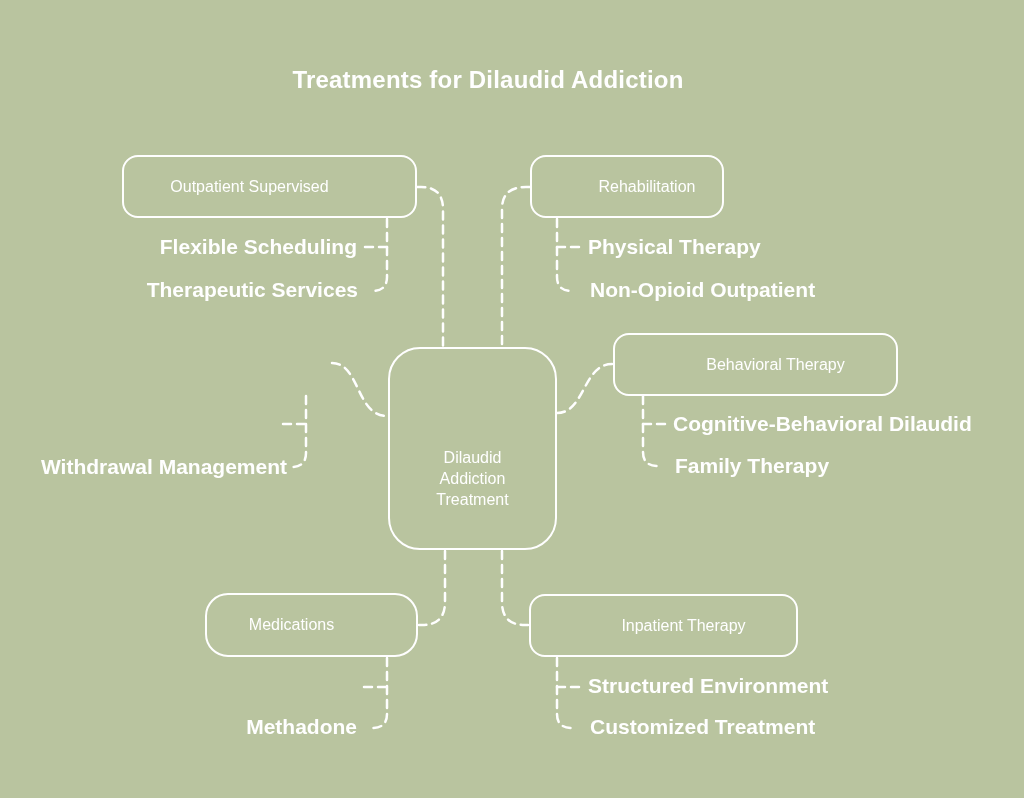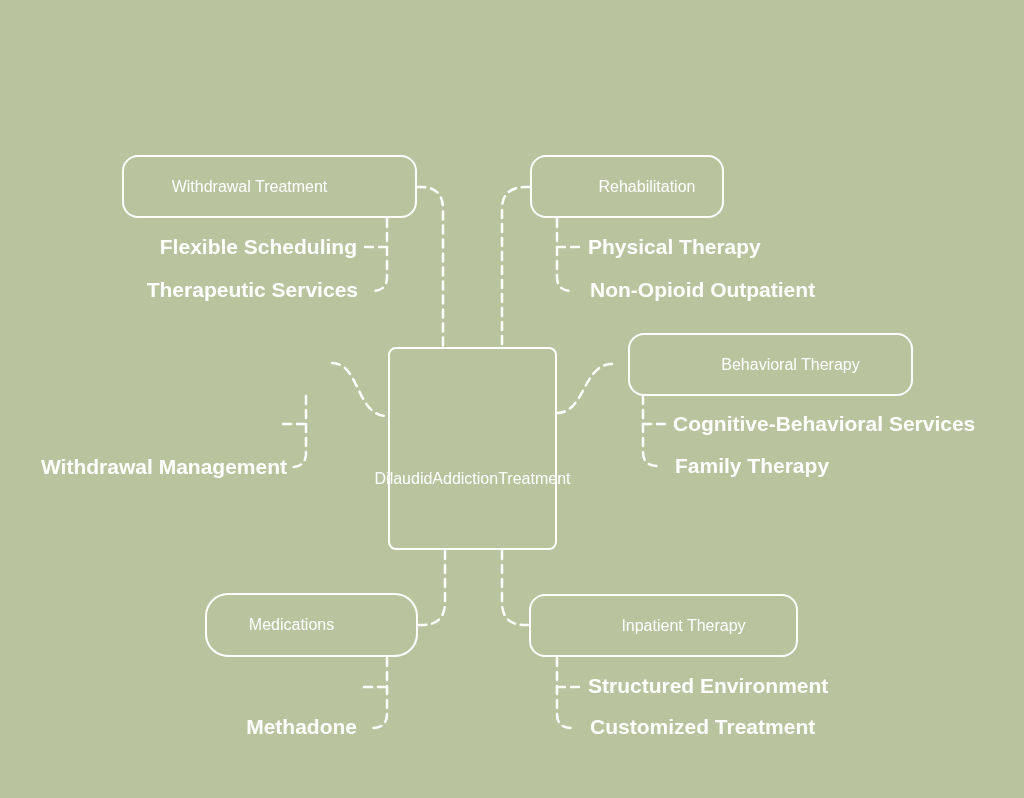--- a/index.html
+++ b/index.html
@@ -47,38 +47,40 @@
     font-size: 16px;
     display: flex;
     align-items: center;
     justify-content: center;
     text-align: center;
     white-space: nowrap;
   }
   .node.pad-right { padding-right: 40px; }  
   .node.pad-left  { padding-left: 40px; }   
   .node.center {
-    border-radius: 8px;
+    border-radius: 32px;
+    flex-direction: column;
     padding-top: 60px;
     line-height: 21px;
   }
   .leaf {
     position: absolute;
     color: var(--fg, #fff);
     font-size: 21px;
     line-height: 26px;
     white-space: nowrap;
     font-weight: bold;
   }
 </style>
 </head>
 <body style="--bg: #b9c49f; --fg: #ffffff;">
 
 <div class="canvas">
 
+  <h1 class="title">Treatments for Dilaudid Addiction</h1>
 
   <svg class="wires" viewBox="0 0 1024 798" aria-hidden="true">
     <path class="wire" d="M 417 187 L 421 187 Q 443 187 443 209 L 443 346"></path>
     <path class="wire" d="M 530 187 L 526 187 Q 502 187 502 209 L 502 346"></path>
     <path class="wire" d="M 332 363 C 360 363 356 416 387 416"></path>
     <path class="wire" d="M 557 413 C 585 413 583 364 612 364"></path>
     <path class="wire" d="M 445 551 L 445 602 Q 445 625 422 625 L 419 625"></path>
     <path class="wire" d="M 502 551 L 502 602 Q 502 625 525 625 L 528 625"></path>
 
     <path class="wire" d="M 387 219 L 387 277 Q 387 291 372 291"></path>
@@ -95,49 +97,49 @@
     <path class="wire" d="M 557 687 L 579 687"></path>
   </svg>
 
   <div class="node center" style="left:388px; top:347px; width:169px; height:203px;">
     <span>Dilaudid</span>
     <span>Addiction</span>
     <span>Treatment</span>
   </div>
 
   <div class="node pad-right" style="left:122px; top:155px; width:295px; height:63px;">
-    <span>Withdrawal Treatment</span>
+    <span>Outpatient Supervised</span>
   </div>
 
   <div class="node pad-left" style="left:530px; top:155px; width:194px; height:63px;">
     <span>Rehabilitation</span>
   </div>
 
 
-  <div class="node pad-left" style="left:613px; top:333px; width:285px; height:63px;margin-left:15px;">
+  <div class="node pad-left" style="left:613px; top:333px; width:285px; height:63px;">
     <span>Behavioral Therapy</span>
   </div>
 
   <div class="node pad-right" style="left:205px; top:593px; width:213px; height:64px;border-radius:23px;">
     <span>Medications</span>
   </div>
 
   <div class="node pad-left" style="left:529px; top:594px; width:269px; height:63px;">
     <span>Inpatient Therapy</span>
   </div>
 
   <div class="leaf" style="right:667px; top:234px;">Flexible Scheduling</div>
   <div class="leaf" style="right:666px; top:277px;">Therapeutic Services</div>
 
   <div class="leaf" style="left:588px; top:234px;text-align:center;">Physical Therapy</div>
   <div class="leaf" style="left:590px; top:277px;">Non-Opioid Outpatient</div>
 
   <div class="leaf" style="right:737px; top:454px;">Withdrawal Management</div>
 
-  <div class="leaf" style="left:673px; top:411px;">Cognitive-Behavioral Services</div>
+  <div class="leaf" style="left:673px; top:411px;">Cognitive-Behavioral Dilaudid</div>
   <div class="leaf" style="left:675px; top:453px;">Family Therapy</div>
 
   <div class="leaf" style="right:667px; top:714px;">Methadone</div>
 
   <div class="leaf" style="left:588px; top:673px;">Structured Environment</div>
   <div class="leaf" style="left:590px; top:714px;">Customized Treatment</div>
 
 </div>
 
 </body></html>

